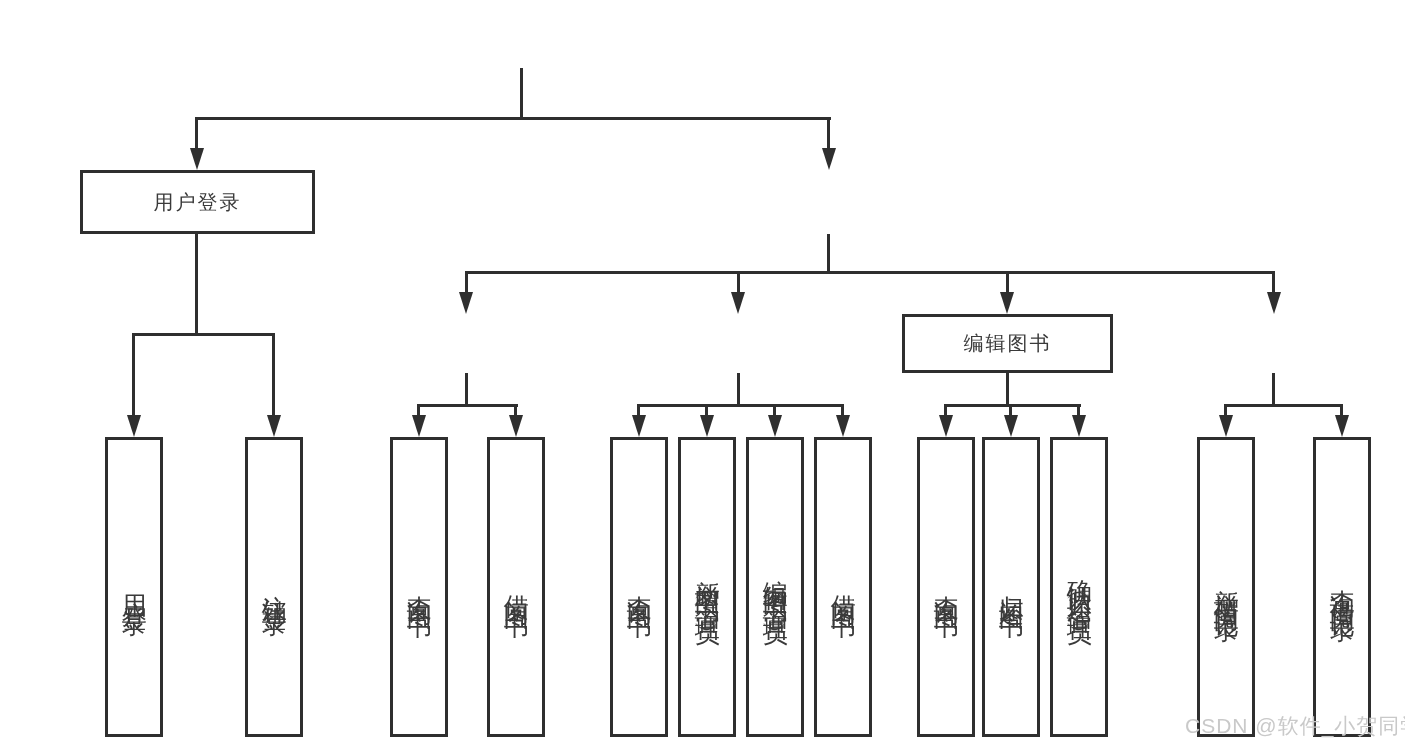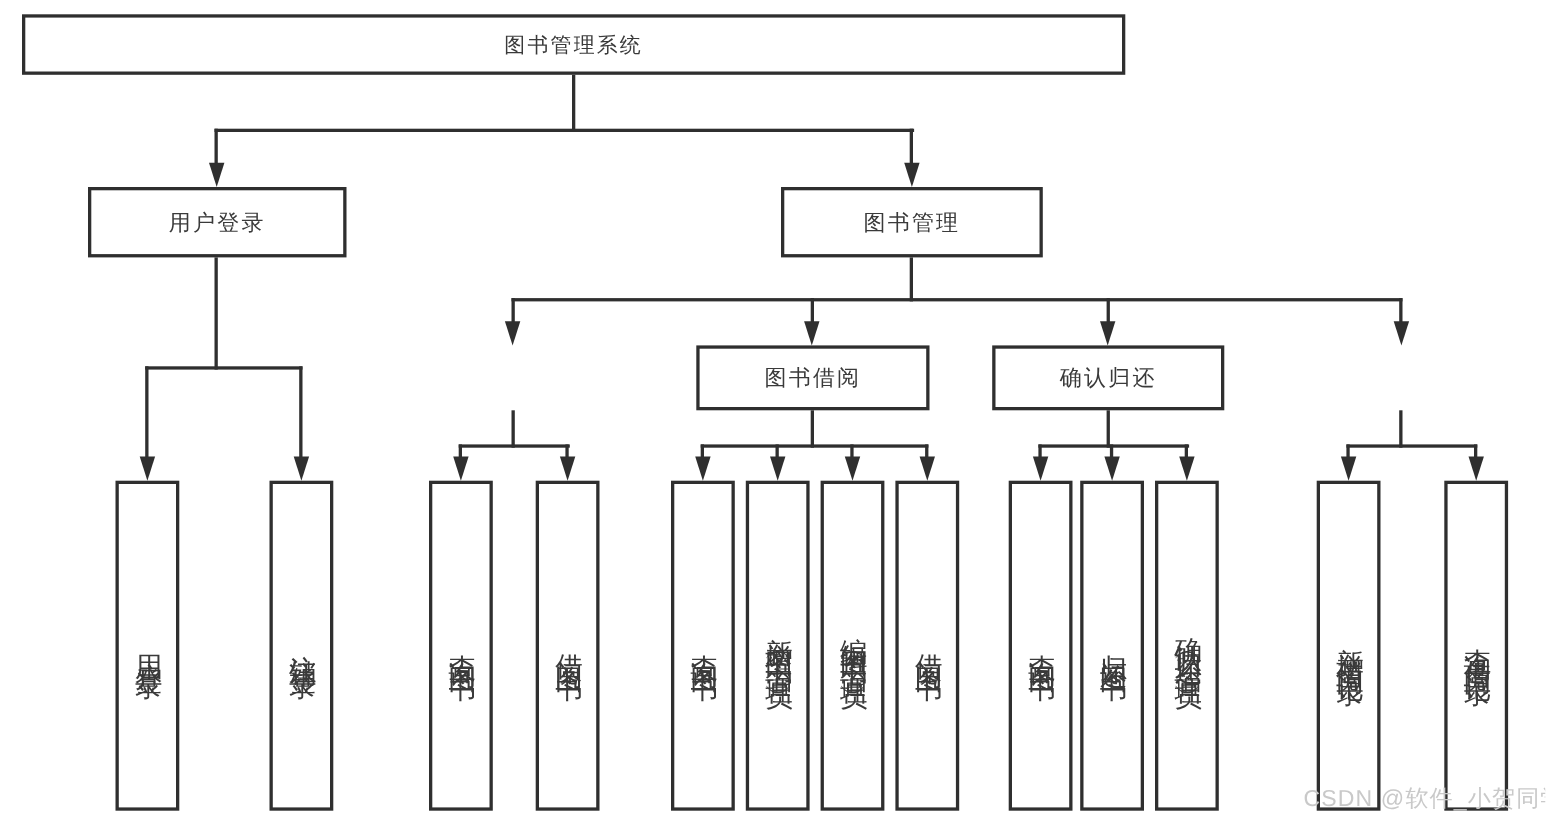--- a/index.html
+++ b/index.html
@@ -55,36 +55,27 @@
     letter-spacing:1px;
     white-space:nowrap;
     z-index:5;
   }
 </style>
 </head>
 <body>
 
 <div id="stage">
 
-  <div class="box" style="left:20px;top:13px;width:1003px;height:55px;">
-    <span class="h root-label">图书管理系统</span>
-  </div>
 
   <div class="box" style="left:80px;top:170px;width:235px;height:64px;">
     <span class="h">用户登录</span>
   </div>
-  <div class="box" style="left:710px;top:170px;width:238px;height:64px;">
-    <span class="h">图书管理</span>
-  </div>
 
-  <div class="box" style="left:633px;top:314px;width:212px;height:59px;">
-    <span class="h">图书借阅</span>
-  </div>
   <div class="box" style="left:902px;top:314px;width:211px;height:59px;">
-    <span class="h">确认归还</span>
+    <span class="h">编辑图书</span>
   </div>
 
   <div class="box" style="left:105px;top:437px;width:58px;height:300px;">
     <span class="v">用户登录</span>
   </div>
   <div class="box" style="left:245px;top:437px;width:58px;height:300px;">
     <span class="v">注销登录</span>
   </div>
 
   <div class="box" style="left:390px;top:437px;width:58px;height:300px;">

